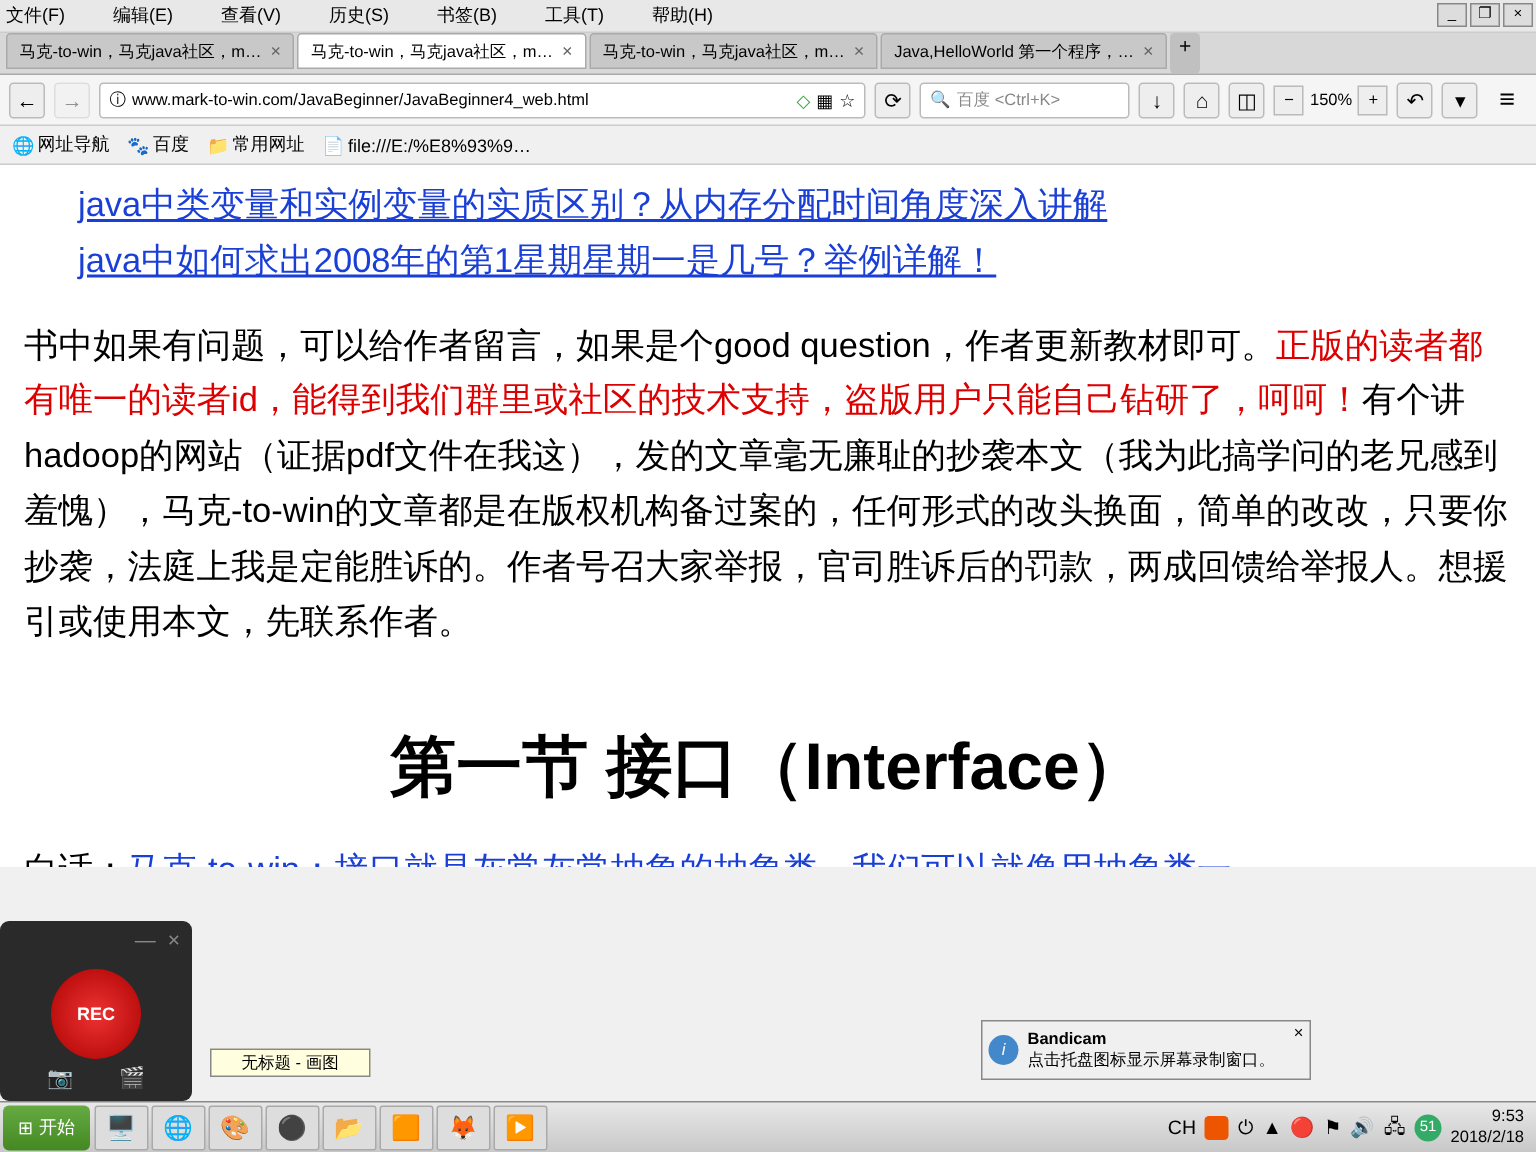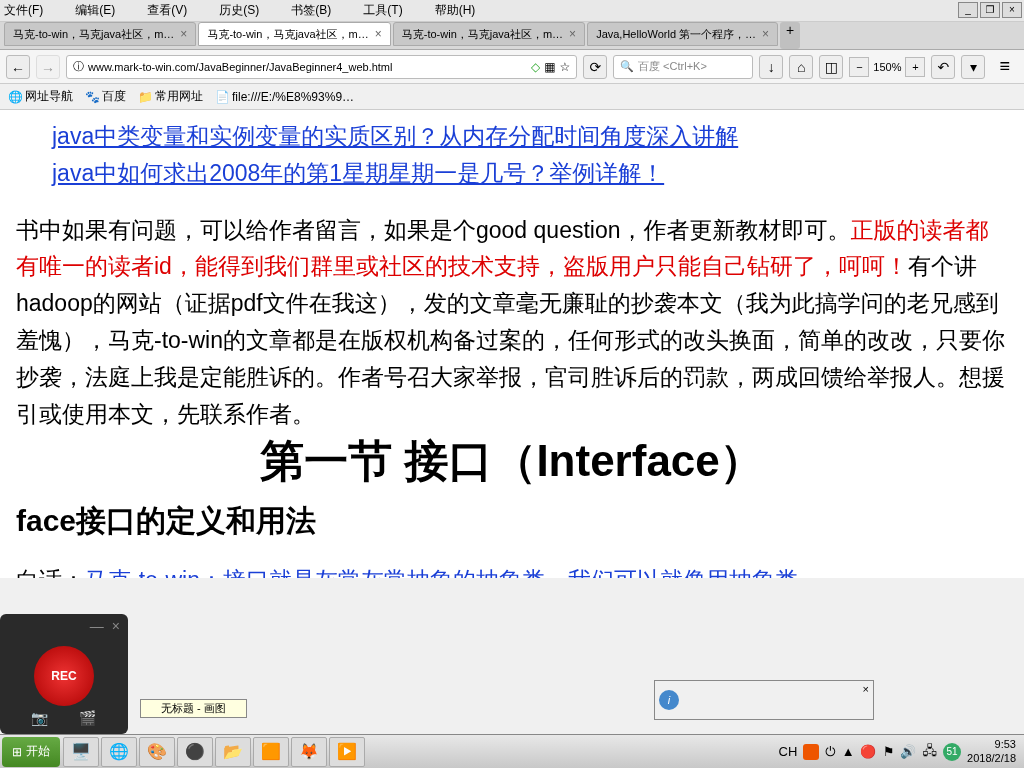--- a/index.html
+++ b/index.html
@@ -27,21 +27,21 @@
 .hamburger { font-size: 18px; cursor: pointer; padding: 0 8px; }
 
 .bookmarks { height: 26px; background: #f0f0f0; display: flex; align-items: center; padding: 0 8px; gap: 12px; font-size: 12px; border-bottom: 1px solid #ccc; }
 .bookmarks span { cursor: pointer; display: flex; align-items: center; gap: 3px; }
 .bm-icon { width: 14px; height: 14px; display: inline-block; }
 
 .content { height: 468px; background: #fff; overflow-y: auto; padding: 8px 16px; position: relative; }
 .link { color: #1a3fd6; text-decoration: underline; font-size: 23px; line-height: 1.6; display: block; margin-left: 36px; cursor: pointer; }
 .para { font-size: 23px; line-height: 1.6; margin-top: 20px; color: #000; }
 .red { color: #d00; }
-.h1 { font-size: 44px; font-weight: bold; text-align: center; }
+.h1 { font-size: 44px; font-weight: bold; text-align: center; margin-top: 50px; }
 .h2 { font-size: 30px; font-weight: bold; margin-top: 10px; }
 .blue { color: #1a3fd6; }
 
 .recorder { position: absolute; left: 0; bottom: 34px; width: 128px; height: 120px; background: #2a2a2a; border-radius: 6px; }
 .recorder-top { height: 24px; display: flex; justify-content: flex-end; align-items: center; gap: 8px; padding: 0 8px; color: #888; font-size: 14px; }
 .rec-btn { width: 60px; height: 60px; border-radius: 50%; background: radial-gradient(#e33, #a00); margin: 8px auto 0; display: flex; align-items: center; justify-content: center; color: #fff; font-size: 12px; font-weight: bold; cursor: pointer; }
 .rec-icons { display: flex; justify-content: space-around; padding: 4px 16px; color: #888; font-size: 14px; }
 
 .tooltip-title { position: absolute; left: 140px; bottom: 50px; background: #ffffe0; border: 1px solid #888; padding: 1px 20px; font-size: 11px; text-align: right; }
 
@@ -143,21 +143,20 @@
     </span>
 </div>
 
 <div class="content">
   <a class="link">java中类变量和实例变量的实质区别？从内存分配时间角度深入讲解</a>
   <a class="link">java中如何求出2008年的第1星期星期一是几号？举例详解！</a>
   <p class="para">
     <span>书中如果有问题，可以给作者留言，如果是个good question，作者更新教材即可。</span><span class="red">正版的读者都有唯一的读者id，能得到我们群里或社区的技术支持，盗版用户只能自己钻研了，呵呵！</span><span>有个讲hadoop的网站（证据pdf文件在我这），发的文章毫无廉耻的抄袭本文（我为此搞学问的老兄感到羞愧），马克-to-win的文章都是在版权机构备过案的，任何形式的改头换面，简单的改改，只要你抄袭，法庭上我是定能胜诉的。作者号召大家举报，官司胜诉后的罚款，两成回馈给举报人。想援引或使用本文，先联系作者。</span>
   </p>
   <h1 class="h1">第一节 接口（Interface）</h1>
-  <h2 class="h2">face接口的定义和用法</h2>
   <p class="para">
     <span>白话：</span><span class="blue">马克-to-win：接口就是灰常灰常抽象的抽象类，我们可以就像用抽象类一</span><br>
     <span style="visibility:hidden">只不过</span><span class="blue">interface抽象到不能再抽象了，以至于</span><span style="margin-left:220px" class="blue">的实现， 只</span>
   </p>
 </div>
 
 <div class="recorder">
   <div class="recorder-top">
     <span>—</span>
     <span>×</span>
@@ -165,20 +164,24 @@
   <div class="rec-btn">REC</div>
   <div class="rec-icons">
     <span>📷</span>
     <span>🎬</span>
   </div>
 </div>
 <div class="tooltip-title">无标题 - 画图</div>
 
 <div class="bandicam-tip">
   <div class="info-icon">i</div>
+  <div>
+    <div style="font-weight:bold">Bandicam</div>
+    <div>点击托盘图标显示屏幕录制窗口。</div>
+  </div>
   <div class="close-x">×</div>
 </div>
 
 <div class="taskbar">
   <div class="start-btn">
       <span>⊞</span>
       <span>开始</span>
     </div>
   <div class="task-icon">🖥️</div>
   <div class="task-icon">🌐</div>

